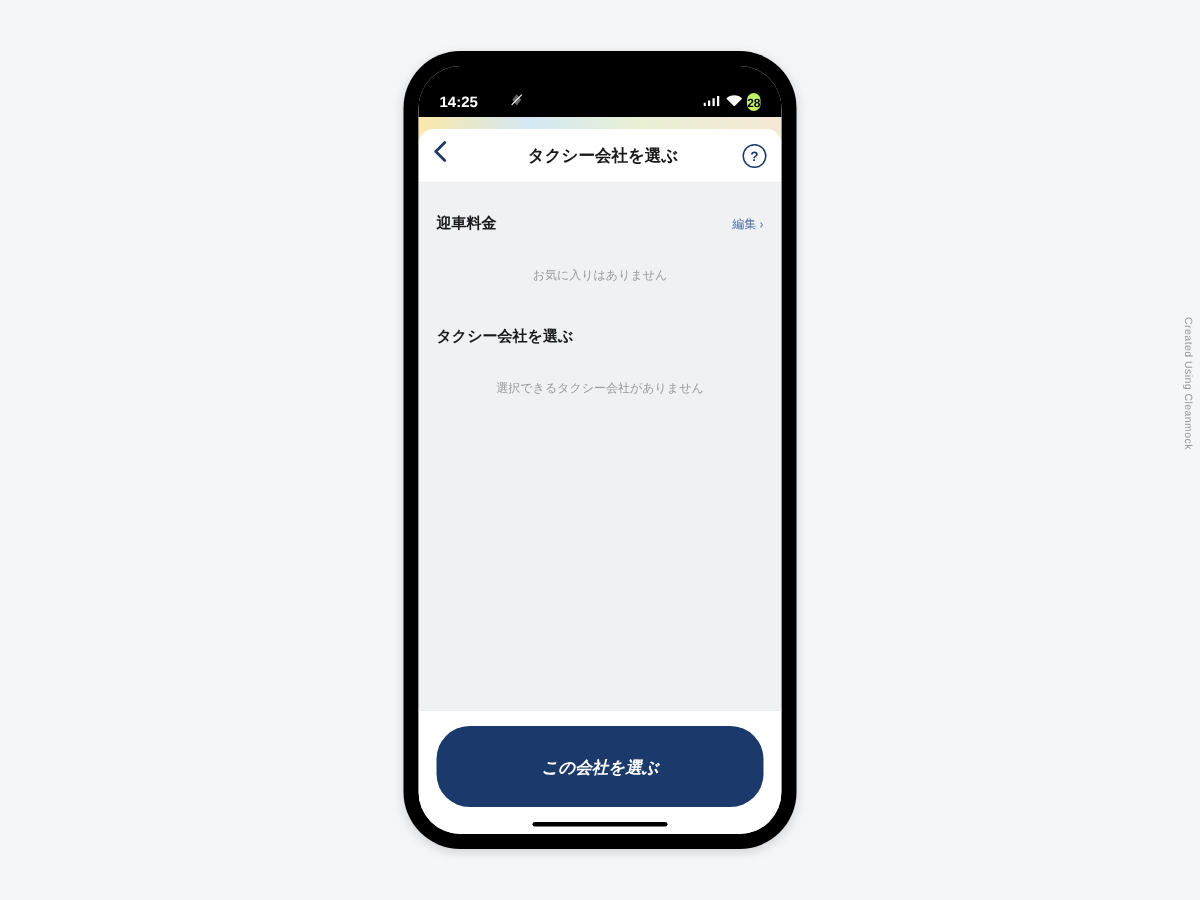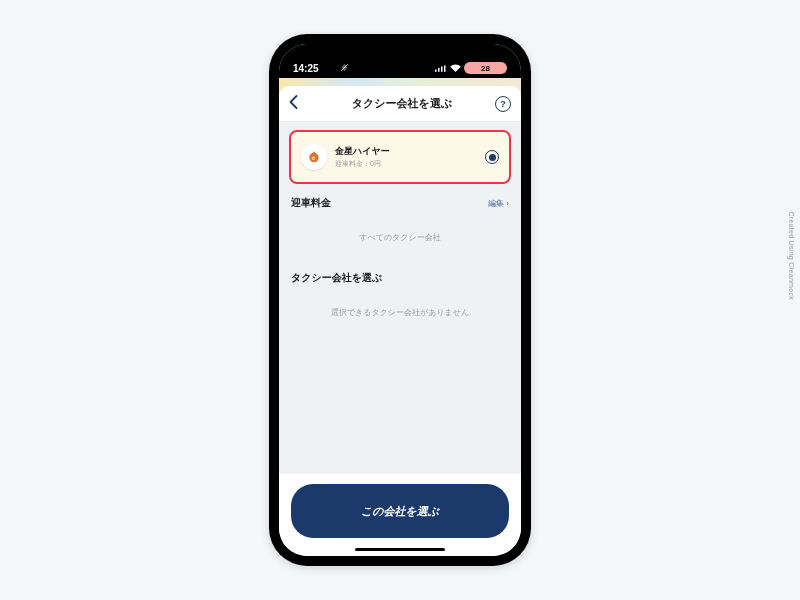--- a/index.html
+++ b/index.html
@@ -62,24 +62,24 @@
       justify-content: space-between;
       padding: 0 14px 4px;
       font-size: 10px;
       font-weight: 600;
     }
     .status-left { display: flex; align-items: center; gap: 21px; }
     .status-right { display: flex; align-items: center; gap: 3px; }
     .battery-pill {
       display: inline-flex;
       align-items: center;
-      background: #fca5a5;
+      background: #bef264;
       color: #000;
       border-radius: 7px;
-      padding: 0 17px;
+      padding: 0 0;
       font-size: 8px;
       font-weight: 700;
       height: 12px;
     }
     .map-sliver {
       height: 18px;
       background: linear-gradient(90deg, #fce8a8 0%, #d4e8f5 30%, #e8f0d4 60%, #f5e8d4 100%);
     }
     .nav-header {
       background: #fff;
@@ -249,41 +249,28 @@
             <path d="M7 1L1 7l6 6" stroke="#1b3a6b" stroke-width="1.8" stroke-linecap="round" stroke-linejoin="round"></path>
           </svg>
       </div>
       <div class="nav-title">タクシー会社を選ぶ</div>
       <div class="nav-help">?</div>
     </div>
 
     <div class="content">
 
 
-      <div class="company-card selected">
-        <div class="company-icon">
-          <svg width="16" height="16" viewBox="0 0 24 24">
-              <path d="M12 3c-2 5-7 3-7 10 0 4 3 7 7 7s7-3 7-7c0-7-5-5-7-10z" fill="#d97438"></path>
-              <ellipse cx="11" cy="14" rx="2.5" ry="3" fill="#f4c168"></ellipse>
-            </svg>
-        </div>
-        <div class="company-info">
-          <div class="company-name">金星ハイヤー</div>
-          <div class="company-desc">迎車料金：0円</div>
-        </div>
-        <div class="radio checked"></div>
-      </div>
 
       <div class="section-head">
         <div class="section-title">迎車料金</div>
         <div class="section-edit">
           <span>編集</span> ›
         </div>
       </div>
-      <div class="empty-msg">すべてのタクシー会社</div>
+      <div class="empty-msg">お気に入りはありません</div>
 
       <div class="section-head">
         <div class="section-title">タクシー会社を選ぶ</div>
       </div>
       <div class="empty-msg">選択できるタクシー会社がありません</div>
 
     </div>
 
     <div class="bottom-bar">
       <button class="confirm-btn">この会社を選ぶ</button>

